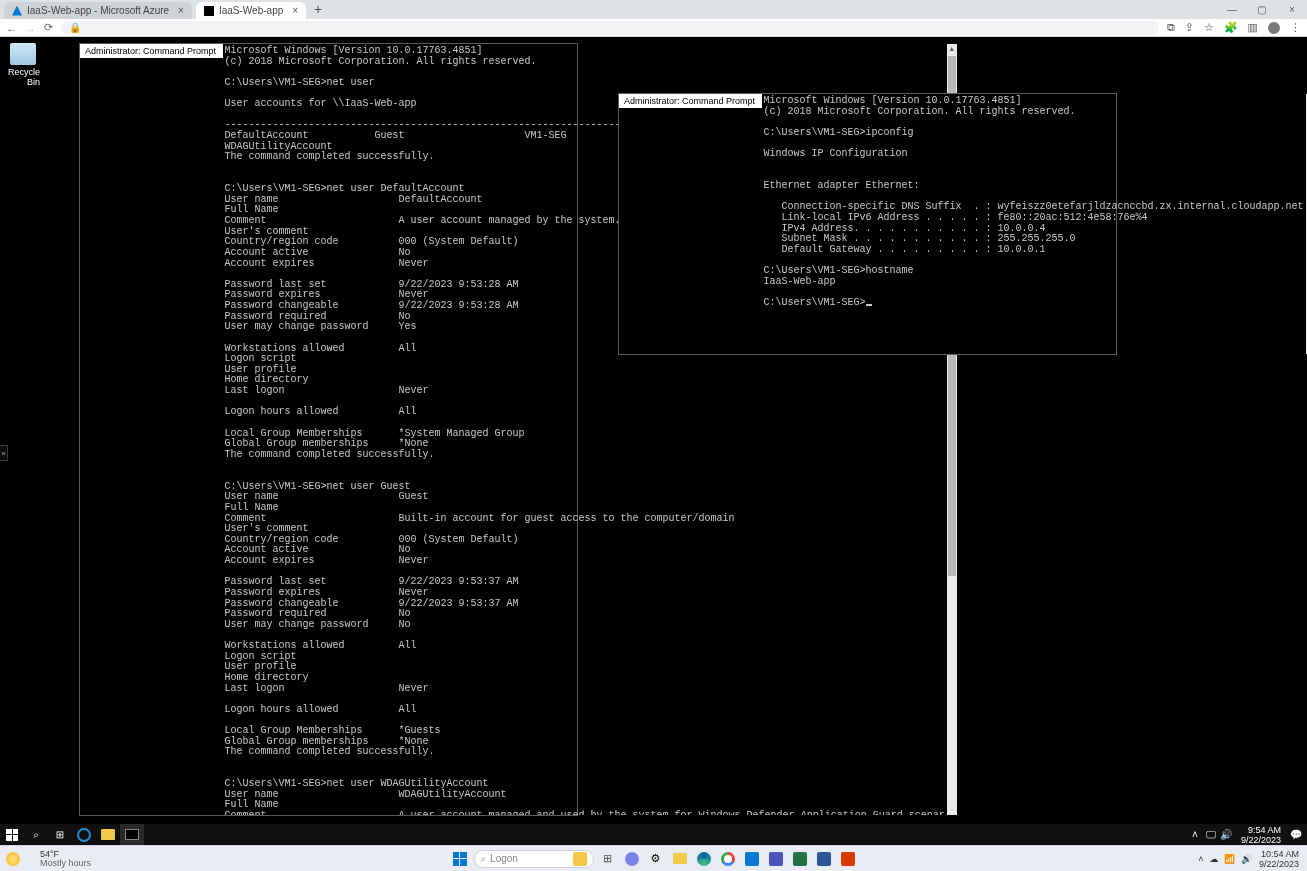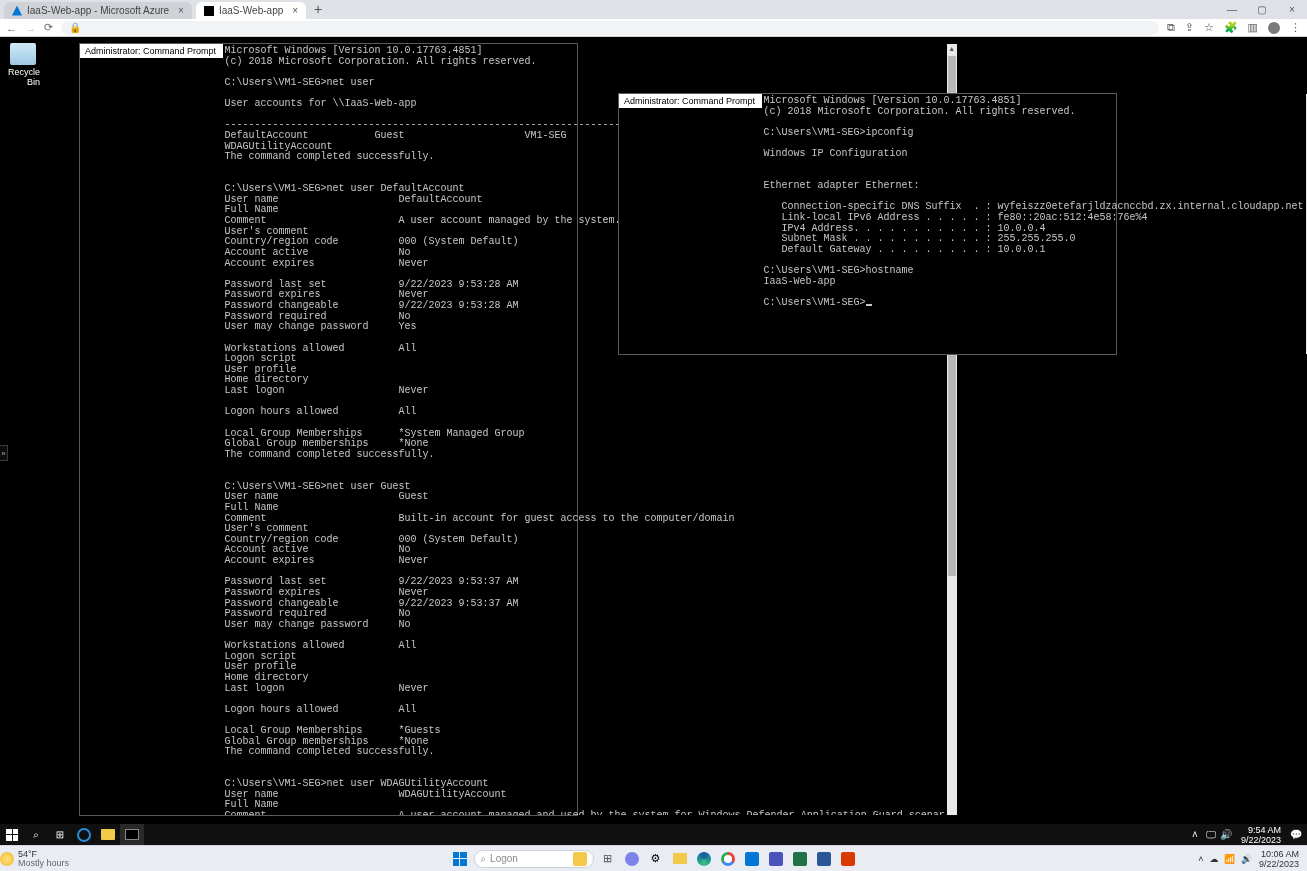--- a/index.html
+++ b/index.html
@@ -141,21 +141,21 @@
   .rtaskbar .rspacer { flex: 1; }
   .rtaskbar .rclock { text-align: right; padding: 0 6px; font-size: 9px; line-height: 10px; }
 
   
   .host-taskbar {
     position: absolute; left: 0; right: 0; bottom: 0; height: 26px;
     background: #e9edf3; display: flex; align-items: center;
     border-top: 1px solid #d4d8de;
   }
   .host-taskbar .weather {
-    display: flex; align-items: center; padding: 0 0; gap: 4px; font-size: 9px; color: #333;
+    display: flex; align-items: center; padding: 0 6px; gap: 20px; font-size: 9px; color: #333;
   }
   .host-taskbar .weather .sun { width: 14px; height: 14px; border-radius: 50%;
     background: radial-gradient(#ffe37a,#f0b428); }
   .host-taskbar .centercluster {
     position: absolute; left: 50%; transform: translateX(-50%);
     display: flex; align-items: center; gap: 4px;
   }
   .host-taskbar .searchbox {
     height: 18px; width: 120px; background: #fff; border: 1px solid #cfd3d9;
     border-radius: 9px; display: flex; align-items: center; padding: 0 6px;
@@ -465,17 +465,17 @@
         <span style="width:14px;height:14px;background:#d83b01;display:inline-block;border-radius:2px"></span>
       </div>
   </div>
 
   <div class="rightcluster">
     <span>˄</span>
     <span>☁</span>
     <span>📶</span>
     <span>🔊</span>
     <div style="text-align:right;line-height:10px">
-      <div>10:06 AM</div>
+      <div>10:54 AM</div>
       <div>9/22/2023</div>
     </div>
   </div>
 </div>
 
 </body></html>

